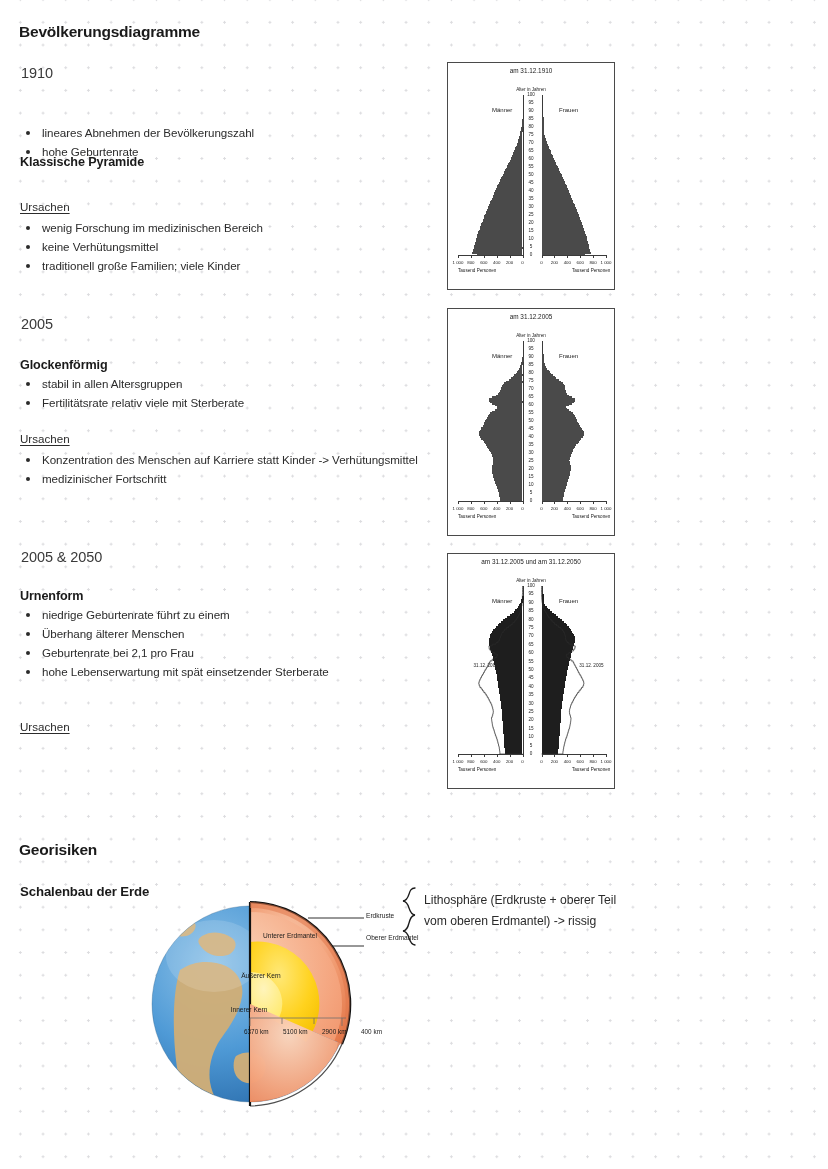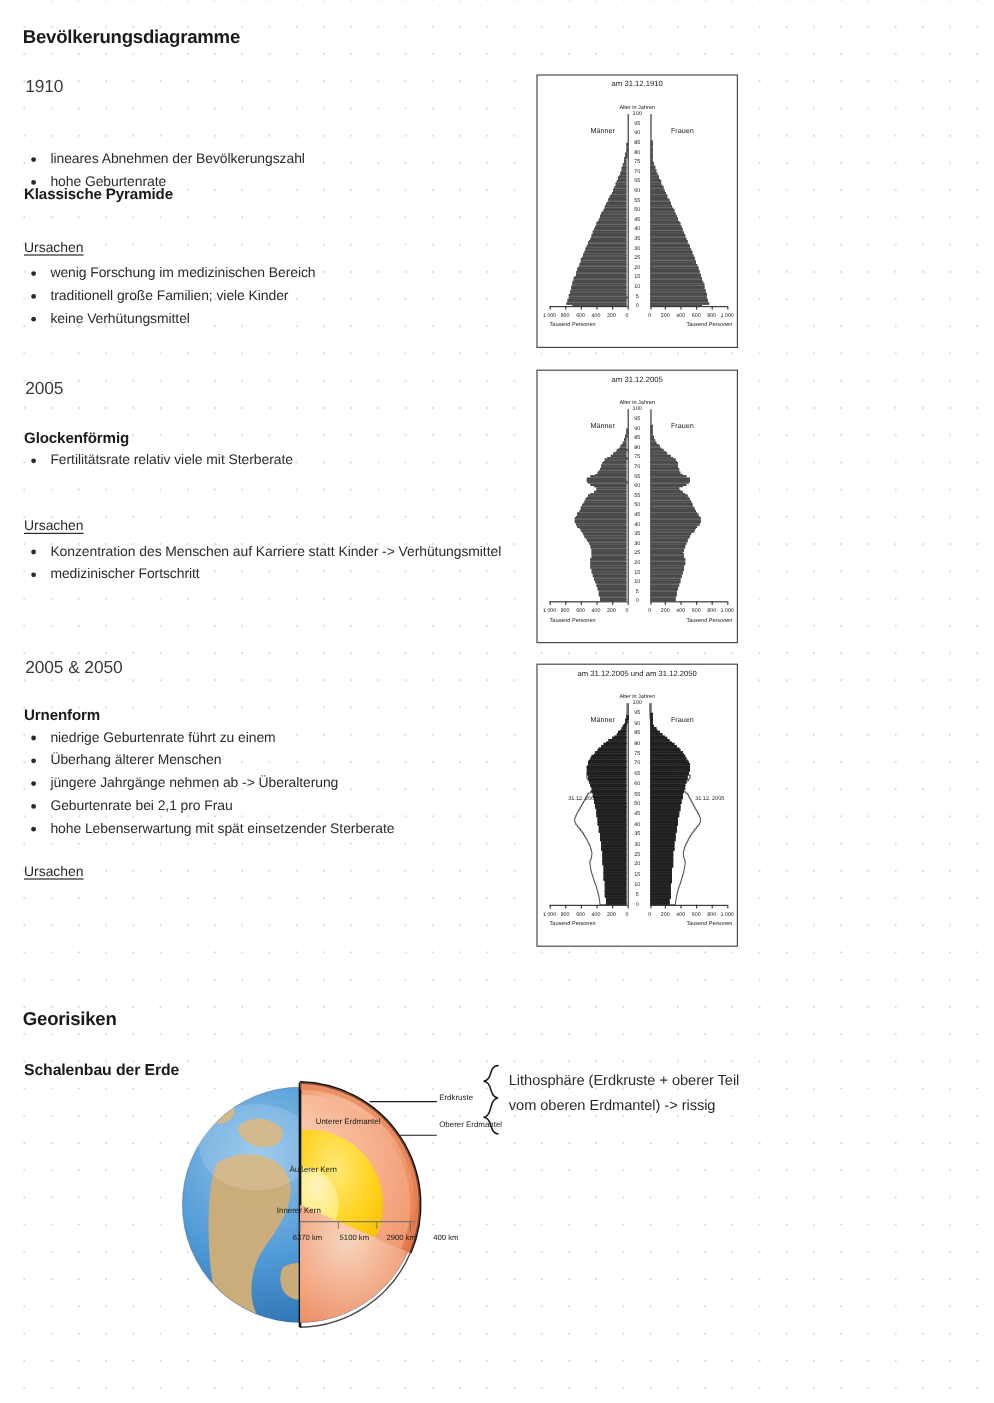--- a/index.html
+++ b/index.html
@@ -104,41 +104,41 @@
 
   <div class="h2" style="left:21px;top:65px;">1910</div>
   <div class="h3" style="left:20px;top:107px;margin-top:48px;">Klassische Pyramide</div>
   <ul class="bullets" style="left:20px;top:123px;">
     <li>lineares Abnehmen der Bevölkerungszahl</li>
     <li>hohe Geburtenrate</li>
   </ul>
   <div class="ul-head" style="left:20px;top:200px;">Ursachen</div>
   <ul class="bullets" style="left:20px;top:218px;">
     <li>wenig Forschung im medizinischen Bereich</li>
+    <li>keine Verhütungsmittel</li>
     <li>traditionell große Familien; viele Kinder</li>
-    <li>keine Verhütungsmittel</li>
   </ul>
 
   <div class="h2" style="left:21px;top:316px;">2005</div>
   <div class="h3" style="left:20px;top:358px;">Glockenförmig</div>
   <ul class="bullets" style="left:20px;top:374px;">
+    <li>stabil in allen Altersgruppen</li>
     <li>Fertilitätsrate relativ viele mit Sterberate</li>
   </ul>
   <div class="ul-head" style="left:20px;top:432px;">Ursachen</div>
   <ul class="bullets" style="left:20px;top:450px;">
     <li>Konzentration des Menschen auf Karriere statt Kinder -&gt; Verhütungsmittel</li>
     <li>medizinischer Fortschritt</li>
   </ul>
 
   <div class="h2" style="left:21px;top:549px;">2005 &amp; 2050</div>
   <div class="h3" style="left:20px;top:589px;">Urnenform</div>
   <ul class="bullets" style="left:20px;top:605px;">
     <li>niedrige Geburtenrate führt zu einem</li>
     <li>Überhang älterer Menschen</li>
-    <li>jüngere Jahrgänge nehmen ab -&gt; Überalterung</li>
     <li>Geburtenrate bei 2,1 pro Frau</li>
     <li>hohe Lebenserwartung mit spät einsetzender Sterberate</li>
   </ul>
   <div class="ul-head" style="left:20px;top:720px;">Ursachen</div>
 
   <div class="h1" style="left:19px;top:841px;">Georisiken</div>
   <div class="h3" style="left:20px;top:884px;font-size:13.2px;">Schalenbau der Erde</div>
 
   <div class="note" style="left:424px;top:890px;width:200px;">Lithosphäre (Erdkruste + oberer Teil vom oberen Erdmantel) -&gt; rissig</div>
 

